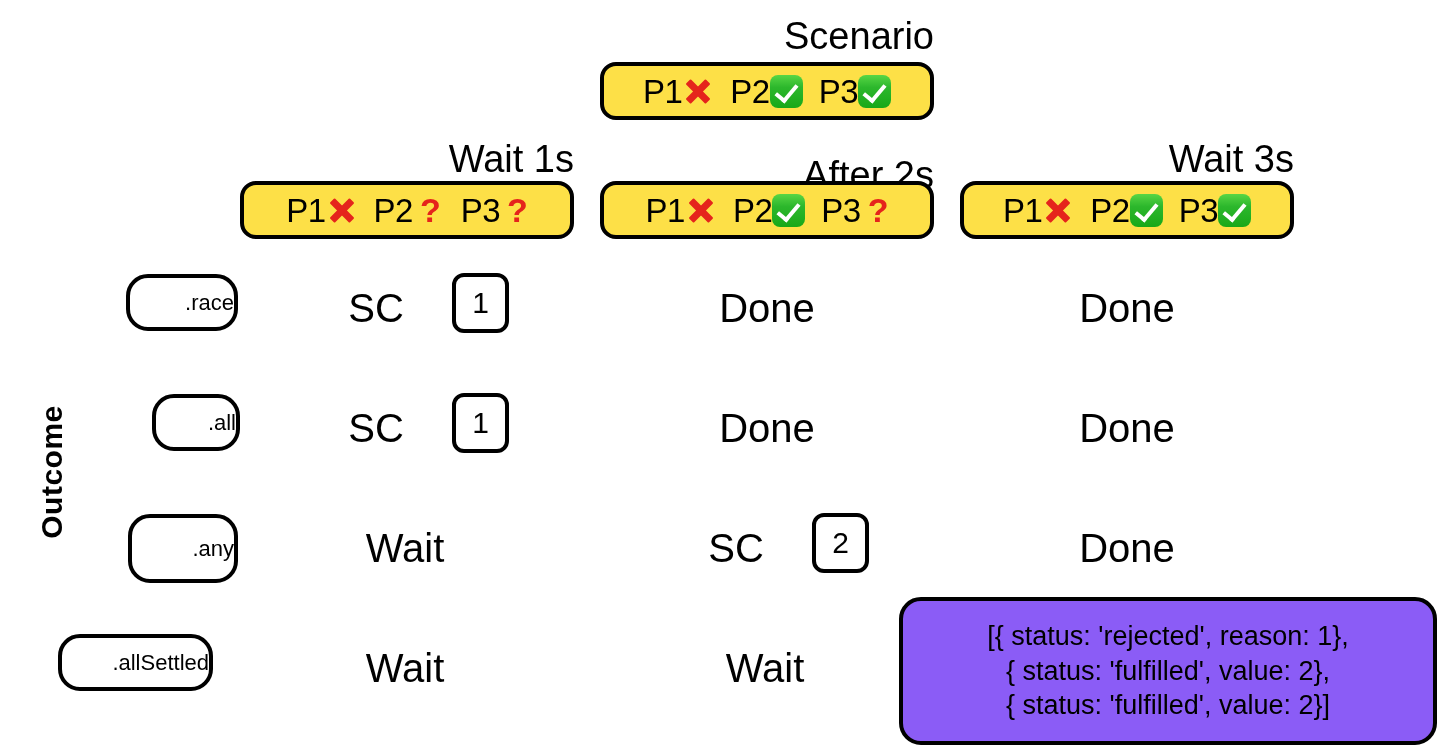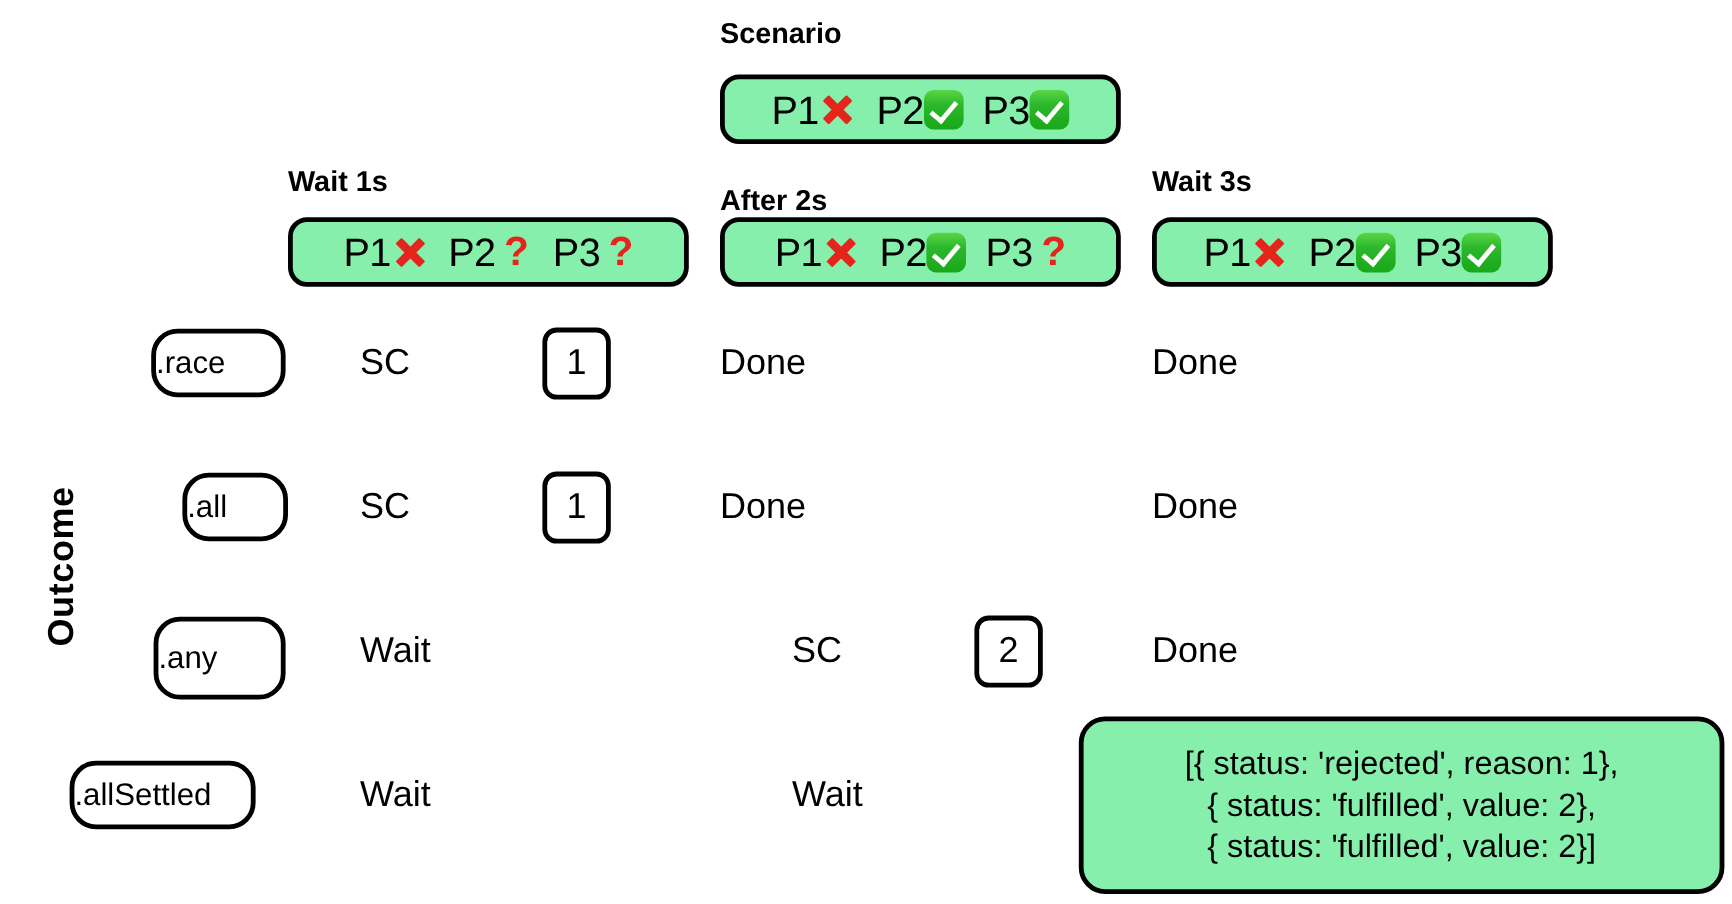--- a/index.html
+++ b/index.html
@@ -26,31 +26,31 @@
     font-size: 30px;
     font-weight: bold;
     letter-spacing: 0.5px;
     transform: rotate(-90deg);
     transform-origin: center center;
     white-space: nowrap;
   }
 
   
   .col-heading {
-    font-size: 24px;
-    font-weight: bold;
-    text-align: left;
+    font-size: 38px;
+    font-weight: normal;
+    text-align: right;
     white-space: nowrap;
   }
 
   
   .state-box {
     border: 4px solid #000;
     border-radius: 16px;
-    background: #86efac;
+    background: #fde047;
     display: flex;
     align-items: center;
     justify-content: center;
     box-sizing: border-box;
   }
   .pgroup {
     display: inline-flex;
     align-items: center;
     font-size: 33px;
     line-height: 1;
@@ -109,50 +109,50 @@
     flex: 0 0 auto;
   }
 
   
   .method-pill {
     border: 4px solid #000;
     border-radius: 22px;
     background: #fff;
     display: flex;
     align-items: center;
-    justify-content: flex-start;
-    box-sizing: border-box;
-    font-size: 26px;
+    justify-content: flex-end;
+    box-sizing: border-box;
+    font-size: 22px;
     white-space: nowrap;
   }
 
   
   .cell-text {
-    font-size: 30px;
-    text-align: left;
+    font-size: 40px;
+    text-align: center;
     white-space: nowrap;
   }
 
   
   .value-box {
     border: 4px solid #000;
     border-radius: 12px;
     background: #fff;
     display: flex;
     align-items: center;
     justify-content: center;
     box-sizing: border-box;
     font-size: 30px;
   }
 
   
   #allsettled-result-box {
     border: 4px solid #000;
     border-radius: 22px;
-    background: #86efac;
+    background: #8b5cf6;
     box-sizing: border-box;
     display: flex;
     flex-direction: column;
     align-items: center;
     justify-content: center;
     font-size: 27px;
     line-height: 1.28;
   }
   #allsettled-result-box > div { white-space: nowrap; }
 </style>

